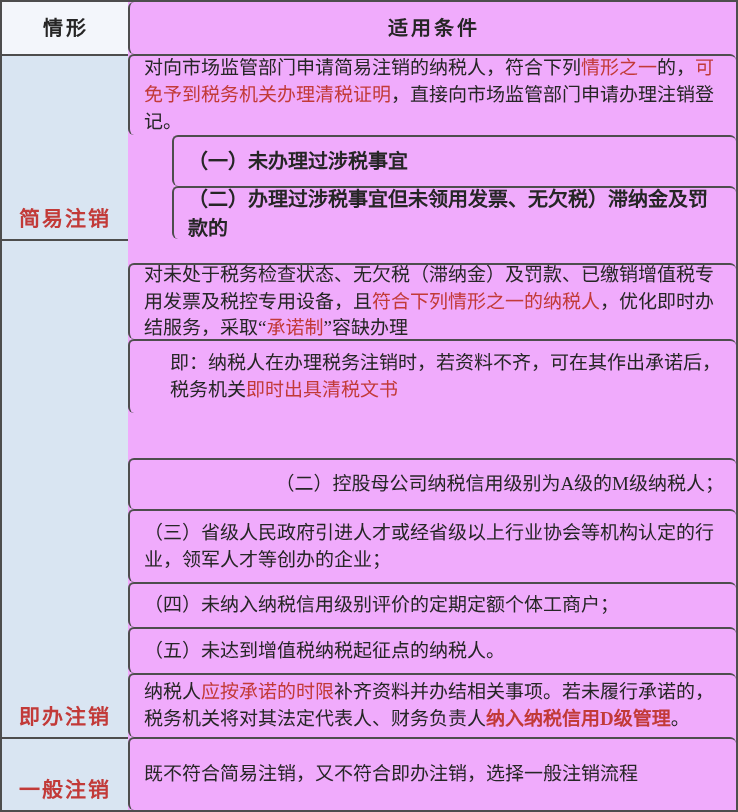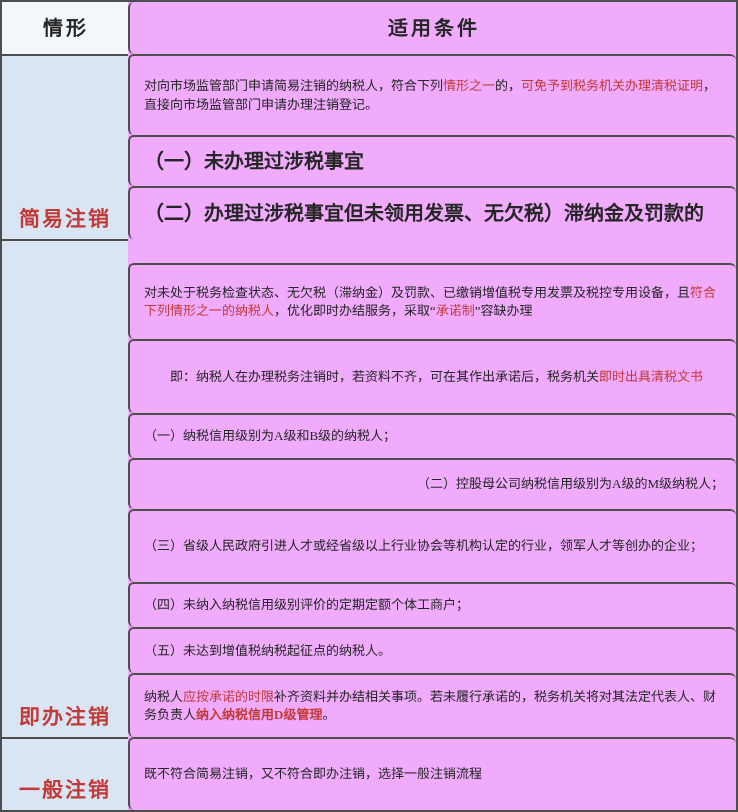--- a/index.html
+++ b/index.html
@@ -17,37 +17,37 @@
     grid-template-columns:126px 1fr;
     grid-template-rows:52px 81px 51px 53px 100px 74px 45px 51px 73px 45px 46px 64px 1fr;
     background:#f0abfc;
     font-family:"Liberation Serif","DejaVu Serif",serif;
     color:var(--text);
   }
   .cell{
     box-sizing:border-box;
     display:flex;flex-direction:column;justify-content:center;
     padding:6px 12px 6px 14px;
-    font-size:13px;line-height:1.42;
+    font-size:19px;line-height:1.42;
   }
   .cell p{margin:0;}
   .bt{border-top:2px solid var(--border);}
   .bl{border-left:2px solid var(--border);border-radius:6px;}
   .label-cell{
     align-items:center;justify-content:flex-end;text-align:center;
     background:var(--left-bg);
     color:var(--accent);font-weight:bold;font-size:21px;letter-spacing:2px;
     padding:4px 2px;
   }
   .header-cell{
     align-items:center;justify-content:center;text-align:center;
     font-weight:bold;font-size:20px;letter-spacing:3px;
   }
   .header-left{background:var(--header-left-bg);}
-  .boldrow{font-weight:bold;font-size:20px;}
+  .boldrow{font-weight:bold;font-size:20px;margin-left:44px;}
   .red{color:var(--accent);}
   .redbold{color:var(--accent);font-weight:bold;}
   
   .r1c1{grid-row:1;grid-column:1;}
   .r1c2{grid-row:1;grid-column:2;}
   .g1{grid-row:2 / span 3;grid-column:1;}
   .g2{grid-row:5 / span 8;grid-column:1;}
   .g3{grid-row:13;grid-column:1;}
   .rr2{grid-row:2;grid-column:2;}
   .rr3{grid-row:3;grid-column:2;}
@@ -93,23 +93,20 @@
   <div class="cell bt bl boldrow rr4">
     <p><span>（二）办理过涉税事宜但未领用发票、无欠税）滞纳金及罚款的</span></p>
   </div>
 
   <div class="cell bt bl rr5">
     <p><span>对未处于税务检查状态、无欠税（滞纳金）及罚款、已缴销增值税专用发票及税控专用设备，且</span><span class="red">符合下列情形之一的纳税人</span><span>，优化即时办结服务，采取“</span><span class="red">承诺制</span><span>”容缺办理</span></p>
   </div>
   <div class="cell bt bl rr6">
     <p><span>即：纳税人在办理税务注销时，若资料不齐，可在其作出承诺后，税务机关</span><span class="red">即时出具清税文书</span></p>
   </div>
-  <div class="cell bt bl rr7">
-    <p><span>（一）纳税信用级别为A级和B级的纳税人；</span></p>
-  </div>
   <div class="cell bt bl rr8">
     <p><span>（二）控股母公司纳税信用级别为A级的M级纳税人；</span></p>
   </div>
   <div class="cell bt bl rr9">
     <p><span>（三）省级人民政府引进人才或经省级以上行业协会等机构认定的行业，领军人才等创办的企业；</span></p>
   </div>
   <div class="cell bt bl rr10">
     <p><span>（四）未纳入纳税信用级别评价的定期定额个体工商户；</span></p>
   </div>
   <div class="cell bt bl rr11">

